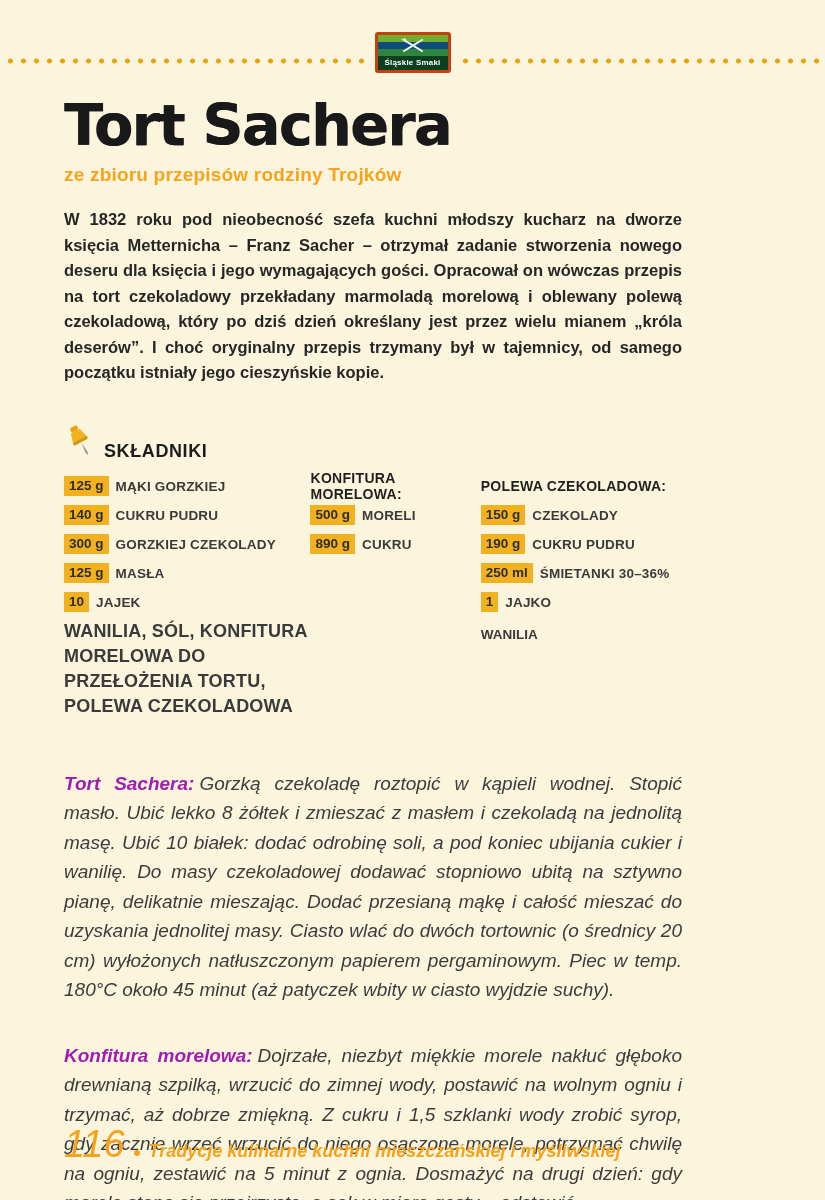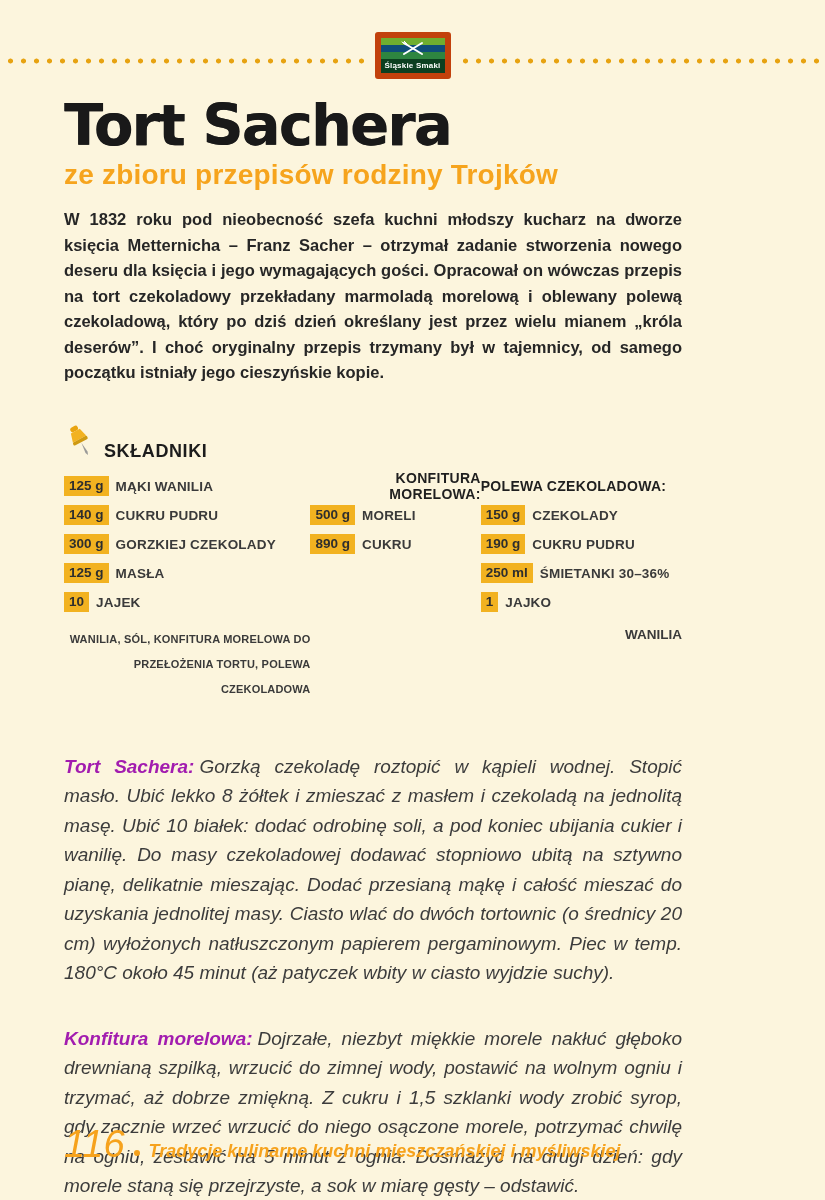--- a/index.html
+++ b/index.html
@@ -11,61 +11,61 @@
   }
   .dots-row {
     position:absolute; top:56px; left:0; right:0; height:10px;
     background-image:radial-gradient(circle, #e7a312 2.2px, rgba(0,0,0,0) 2.8px);
     background-size:13px 10px; background-position:4px 50%;
   }
   .logo-wrap {
     position:absolute; top:32px; left:50%; transform:translateX(-50%);
     background:#fcf5dd; padding:0 9px;
   }
-  .logo-box { width:76px; border-radius:3px; overflow:hidden; border:6px solid #c2410c; background:#0c3f20; }
+  .logo-box { width:76px; border-radius:3px; overflow:hidden; border:3px solid #c2410c; background:#0c3f20; }
   .logo-stripes { position:relative; height:21px; }
   .stripe1 { height:7px; background:#6fae2f; }
   .stripe2 { height:7px; background:#0e4d79; }
   .stripe3 { height:7px; background:#2e8540; }
   .logo-cutlery { position:absolute; inset:0; display:flex; align-items:center; justify-content:center; }
   .logo-name {
     background:#0c3f20; color:#ffffff; font-size:8px; font-weight:bold;
     text-align:center; padding:2px 0 3px; letter-spacing:0.2px; white-space:nowrap;
   }
   .content { position:relative; padding:96px 64px 0 64px; width:746px; }
 
   .title {
     font-family:"DejaVu Sans", sans-serif; font-weight:bold;
     font-size:57px; line-height:58px; letter-spacing:-1.5px; color:#191919;
     text-shadow:0.6px 0 0 #191919;
   }
   .subtitle {
-    margin-top:6px; font-size:28px; line-height:30px; font-weight:bold;
+    margin-top:6px; font-size:19px; line-height:30px; font-weight:bold;
     color:#f6a41d; letter-spacing:0.2px;
   }
   .intro {
     margin-top:17px; font-size:16.5px; line-height:25.5px; font-weight:bold;
     color:#262626; text-align:justify;
   }
 
   .ingredients { margin-top:36px; }
   .ing-head { display:flex; align-items:flex-end; gap:8px; margin-bottom:10px; }
   .skladniki { font-size:18px; font-weight:bold; color:#1c1c1c; letter-spacing:0.6px; }
-  .ing-cols { display:flex;text-align:right; }
+  .ing-cols { display:flex; }
   .ing-col-1 { width:278px; }
   .ing-col-2 { width:192px; }
   .ing-col-3 { width:227px; }
   .ing-row { height:29px; display:flex; align-items:center; }
   .amt {
     background:#f2b220; color:#2e2e2e; font-weight:bold; font-size:13.5px;
     padding:2px 5px 3px 5px; margin-right:7px; white-space:nowrap;
   }
   .iname { font-size:13.5px; font-weight:bold; color:#3a3a3a; letter-spacing:0.2px; white-space:nowrap; }
   .col-header { height:29px; display:flex; align-items:center; font-size:14px; font-weight:bold; color:#1f1f1f; letter-spacing:0.3px; }
-  .ing-note { margin-top:10px; font-size:11px; line-height:25px; font-weight:bold; color:#3a3a3a; max-width:292px; letter-spacing:0.2px; }
+  .ing-note { margin-top:2px; font-size:18px; line-height:25px; font-weight:bold; color:#3a3a3a; max-width:292px; letter-spacing:0.2px; }
   .ing-note-small { margin-top:5px; font-size:13.5px; line-height:25px; font-weight:bold; color:#3a3a3a; }
 
   .recipes { margin-top:50px; }
   .recipe {
     font-style:italic; font-size:19px; line-height:29.5px;
     color:#3c3c3c; text-align:justify;
   }
   .recipe + .recipe { margin-top:36px; }
   .recipe-label { color:#a21caf; font-weight:bold; margin-right:5px; }
 
@@ -134,21 +134,21 @@
           </svg>
         </span>
         <span class="skladniki">SKŁADNIKI</span>
       </div>
 
       <div class="ing-cols">
 
         <div class="ing-col-1">
           <div class="ing-row">
             <span class="amt">125 g</span>
-            <span class="iname">MĄKI WANILIA</span>
+            <span class="iname">MĄKI GORZKIEJ</span>
           </div>
           <div class="ing-row">
             <span class="amt">140 g</span>
             <span class="iname">CUKRU PUDRU</span>
           </div>
           <div class="ing-row">
             <span class="amt">300 g</span>
             <span class="iname">GORZKIEJ CZEKOLADY</span>
           </div>
           <div class="ing-row">

